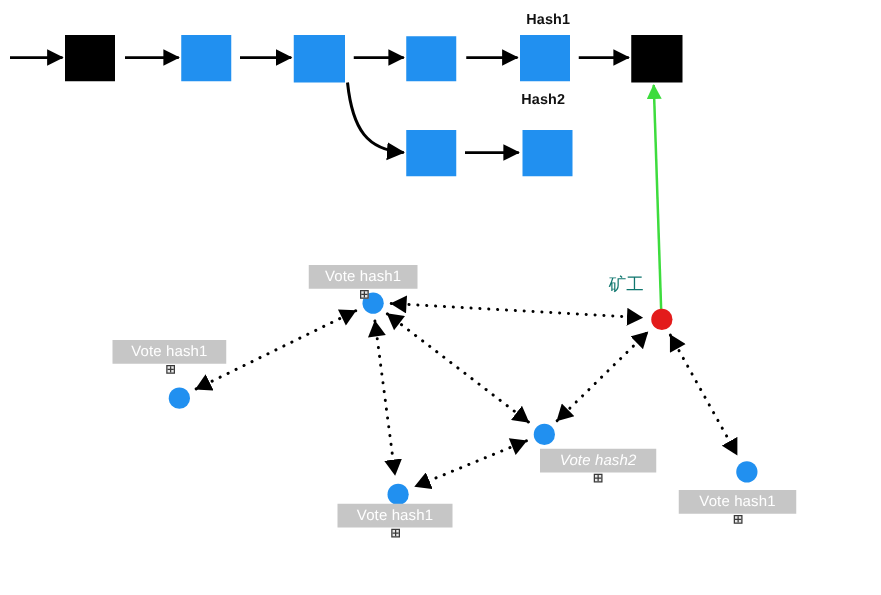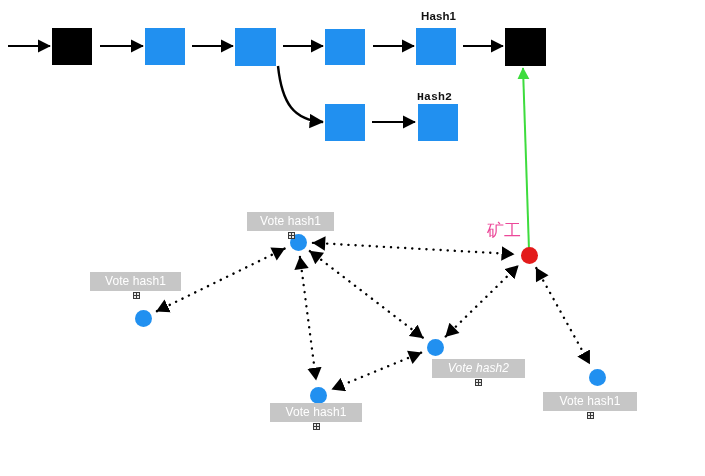--- a/index.html
+++ b/index.html
@@ -32,22 +32,22 @@
     color:#ffffff;
     font-size:12px;
     line-height:19px;
     height:19px;
     text-align:center;
     white-space:nowrap;
     letter-spacing:.1px;
   }
   .minerlbl{
     position:absolute;
-    color:#ec4899;
-    font-size:17px;
+    color:#0f766e;
+    font-size:14px;
     white-space:nowrap;
     font-family:Liberation Mono, monospace;
   }
   .handle{
     position:absolute;
     width:7px;height:7px;
     border:1px solid #3a3a3a;
     background:#e9e9e9;
     box-sizing:border-box;
   }
@@ -117,21 +117,21 @@
       <div class="blk blue" style="left: 235px; top: 28px; width: 41px; height: 38px;"></div>
       <div class="blk blue" style="left: 325px; top: 29px; width: 40px; height: 36px;"></div>
       <div class="blk blue" style="left: 416px; top: 28px; width: 40px; height: 37px;"></div>
       <div class="blk black" style="left: 505px; top: 28px; width: 41px; height: 38px;"></div>
       <div class="blk blue" style="left: 325px; top: 104px; width: 40px; height: 37px;"></div>
       <div class="blk blue" style="left: 418px; top: 104px; width: 40px; height: 37px;"></div>
     </div>
 
   <div id="hashlabels">
       <div class="hashlbl" style="left: 421px; top: 10px;">Hash1</div>
-      <div class="hashlbl" style="left: 417px; top: 90px; font-family: Liberation Mono, monospace;">Hash2</div>
+      <div class="hashlbl" style="left: 417px; top: 74px;">Hash2</div>
     </div>
 
   <div id="nodes">
       <div class="node blue" style="left: 289.5px; top: 233.5px;"></div>
       <div class="node blue" style="left: 134.5px; top: 309.5px;"></div>
       <div class="node blue" style="left: 309.5px; top: 386.5px;"></div>
       <div class="node blue" style="left: 426.5px; top: 338.5px;"></div>
       <div class="node blue" style="left: 588.5px; top: 368.5px;"></div>
       <div class="node red" style="left: 520.5px; top: 246.5px;"></div>
     </div>

